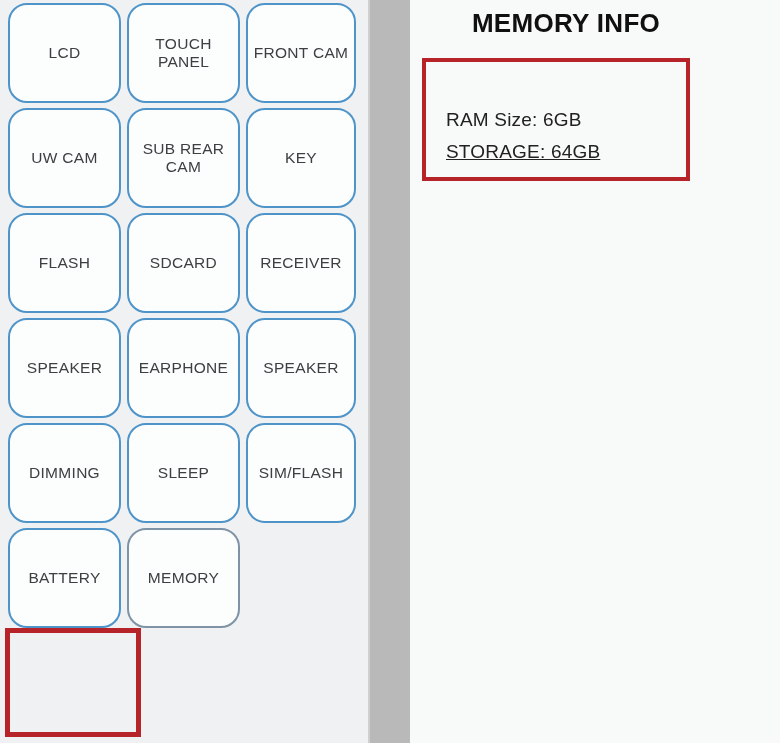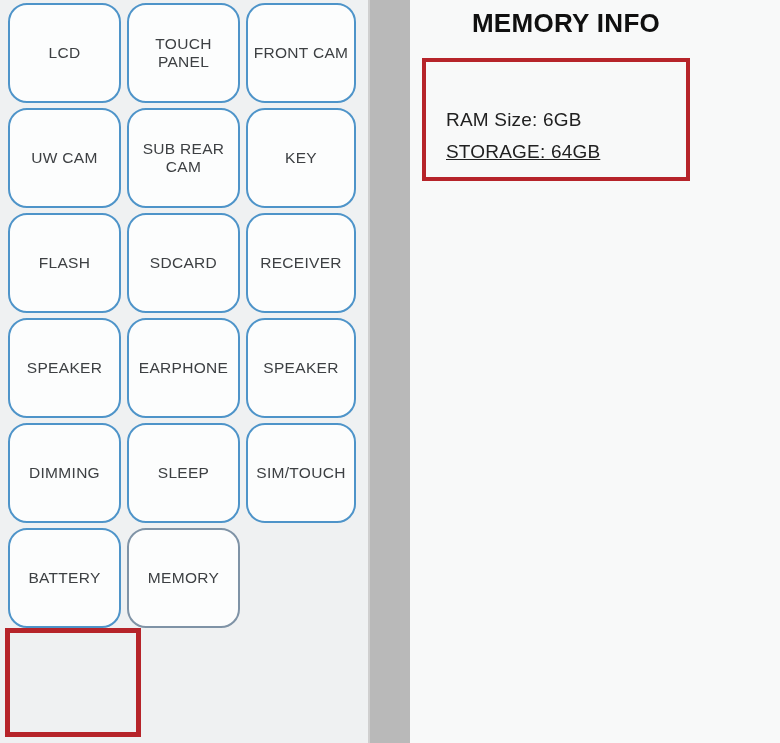--- a/index.html
+++ b/index.html
@@ -114,21 +114,21 @@
         <div class="test-button">SUB REAR CAM</div>
         <div class="test-button">KEY</div>
         <div class="test-button">FLASH</div>
         <div class="test-button">SDCARD</div>
         <div class="test-button">RECEIVER</div>
         <div class="test-button">SPEAKER</div>
         <div class="test-button">EARPHONE</div>
         <div class="test-button">SPEAKER</div>
         <div class="test-button">DIMMING</div>
         <div class="test-button">SLEEP</div>
-        <div class="test-button">SIM/TOUCH</div>
+        <div class="test-button">SIM/FLASH</div>
         <div class="test-button">BATTERY</div>
         <div class="test-button memory-state">MEMORY</div>
       </div>
   </div>
 
   <div class="divider"></div>
 
   <div class="right-panel">
     <div class="info-title">MEMORY INFO</div>
     <div class="info-line ram">RAM Size: 6GB</div>

